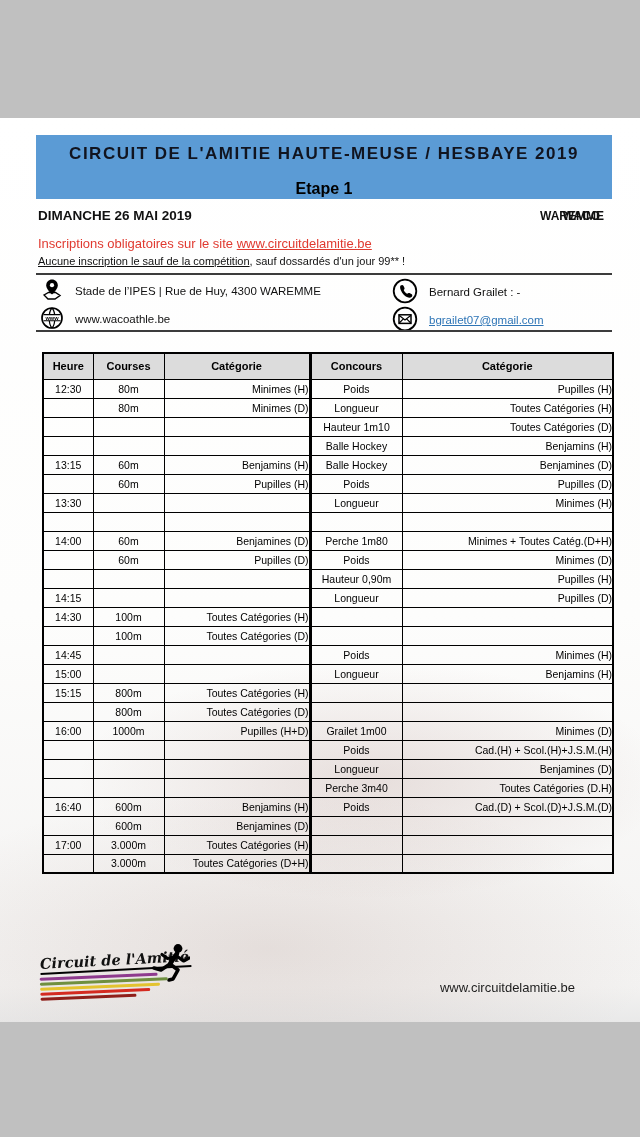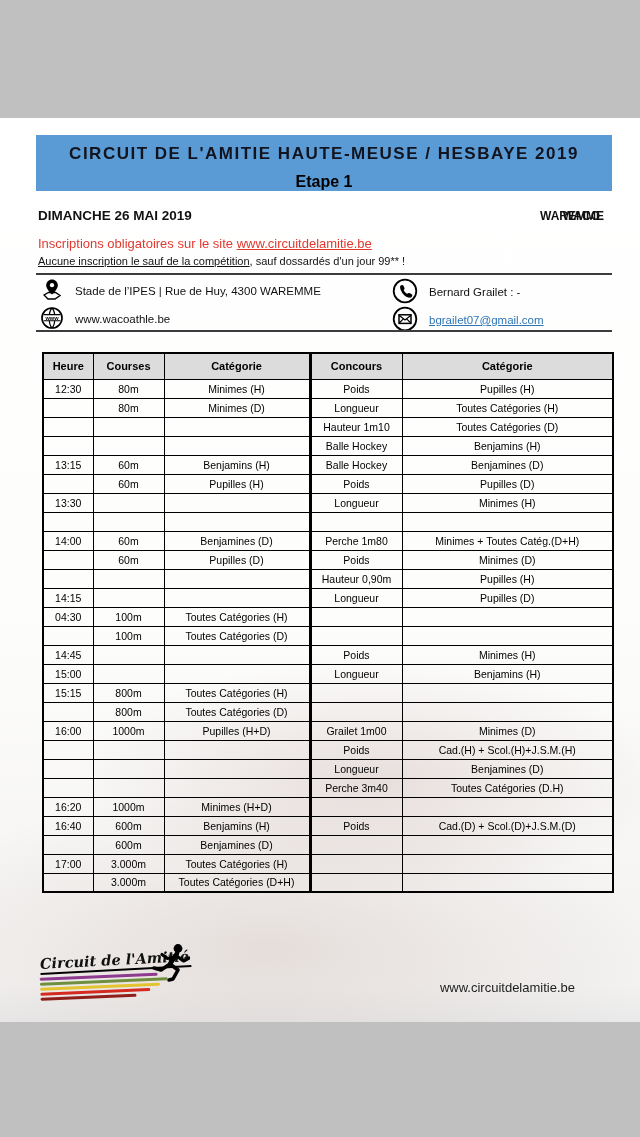--- a/index.html
+++ b/index.html
@@ -13,23 +13,23 @@
 
   .document { position:absolute; top:118px; left:0; width:640px; height:904px;
     background:linear-gradient(180deg,#ffffff 0%,#fdfdfc 55%,#f3f2f1 96%,#e9e9e9 100%); }
 
   .watermark { position:absolute; left:0; top:470px; width:640px; height:480px; pointer-events:none;
     background:
       radial-gradient(ellipse 420px 170px at 58% 40%, rgba(150,104,95,0.18), rgba(150,104,95,0) 70%),
       radial-gradient(ellipse 520px 210px at 42% 75%, rgba(140,100,88,0.15), rgba(140,100,88,0) 75%);
   }
 
-  .banner { position:absolute; left:36px; top:17px; width:576px; height:56px; background:var(--banner_bg,#5b9bd5); text-align:center; }
+  .banner { position:absolute; left:36px; top:17px; width:576px; height:64px; background:var(--banner_bg,#5b9bd5); text-align:center; }
   .banner-title { padding-top:9px; font-size:17px; font-weight:bold; letter-spacing:1.5px; color:#11141f; }
-  .banner-subtitle { margin-top:9px; font-size:16px; font-weight:bold; color:#000; }
+  .banner-subtitle { margin-top:16px; font-size:16px; font-weight:bold; color:#000; }
 
   .event-row { position:absolute; left:38px; top:90px; width:566px; height:18px; }
   .event-date { position:absolute; left:0; top:0; font-size:13.5px; font-weight:bold; }
   .event-city { position:absolute; left:0; top:1px; width:100%; text-align:right; font-size:12px; font-weight:bold; }
   .event-club { position:absolute; right:4px; top:1px; font-size:12px; font-weight:bold; }
 
   .notice1 { position:absolute; left:38px; top:118px; font-size:13px; color:var(--notice_red,#e03a30); }
   .notice1 .link-red { text-decoration:underline; cursor:pointer; }
   .notice2 { position:absolute; left:38px; top:137px; font-size:11px; color:#111; }
   .u { text-decoration:underline; }
@@ -43,21 +43,21 @@
   .ci-3 { left:40px; top:188px;align-items:center; }
   .ci-4 { left:392px; top:188px; }
   .contact-item svg { flex:0 0 auto; }
   .email-link { color:var(--link_blue,#2e75b6); text-decoration:underline; cursor:pointer; }
 
   table.schedule { position:absolute; left:42px; top:234px; width:570px; border-collapse:collapse; table-layout:fixed;
     font-size:10.5px; color:#000; border:2px solid #000; background:transparent; }
   .schedule th, .schedule td { border:1px solid #000; height:19px; overflow:hidden; white-space:nowrap; }
   .schedule th { background:var(--table_header_bg,#dcdcdc); font-size:11px; font-weight:bold; height:26px; text-align:center; }
   .schedule td.c0, .schedule td.c1, .schedule td.c3 { text-align:center; }
-  .schedule td.c2, .schedule td.c4 { text-align:center; }
+  .schedule td.c2, .schedule td.c4 { text-align:right; }
   .schedule th.c3, .schedule td.c3 { border-left:3px solid #000; }
 
   .logo { position:absolute; left:40px; top:833px; width:150px; height:60px; }
   .logo-text { display:inline-block; font-family:"DejaVu Serif", serif; font-style:italic; font-weight:bold; font-size:14.5px;
     transform:rotate(-3deg); border-bottom:2.5px solid #000; padding:0 2px 1px 0; white-space:nowrap; }
   .runner { position:absolute; left:112px; top:-8px; }
   .stripes { position:absolute; left:0; top:22px; width:130px; transform:rotate(-2.5deg); }
   .stripe { height:2.6px; margin-top:2.4px; border-radius:2px; }
   .stripe:nth-child(1){ width:118px; }
   .stripe:nth-child(2){ width:128px; }
@@ -238,21 +238,21 @@
             <td class="c4">Pupilles (H)</td>
           </tr>
           <tr>
             <td class="c0">14:15</td>
             <td class="c1"></td>
             <td class="c2"></td>
             <td class="c3">Longueur</td>
             <td class="c4">Pupilles (D)</td>
           </tr>
           <tr>
-            <td class="c0">04:30</td>
+            <td class="c0">14:30</td>
             <td class="c1">100m</td>
             <td class="c2">Toutes Catégories (H)</td>
             <td class="c3"></td>
             <td class="c4"></td>
           </tr>
           <tr>
             <td class="c0"></td>
             <td class="c1">100m</td>
             <td class="c2">Toutes Catégories (D)</td>
             <td class="c3"></td>
@@ -306,27 +306,20 @@
             <td class="c2"></td>
             <td class="c3">Longueur</td>
             <td class="c4">Benjamines (D)</td>
           </tr>
           <tr>
             <td class="c0"></td>
             <td class="c1"></td>
             <td class="c2"></td>
             <td class="c3">Perche 3m40</td>
             <td class="c4">Toutes Catégories (D.H)</td>
-          </tr>
-          <tr>
-            <td class="c0">16:20</td>
-            <td class="c1">1000m</td>
-            <td class="c2">Minimes (H+D)</td>
-            <td class="c3"></td>
-            <td class="c4"></td>
           </tr>
           <tr>
             <td class="c0">16:40</td>
             <td class="c1">600m</td>
             <td class="c2">Benjamins (H)</td>
             <td class="c3">Poids</td>
             <td class="c4">Cad.(D) + Scol.(D)+J.S.M.(D)</td>
           </tr>
           <tr>
             <td class="c0"></td>

